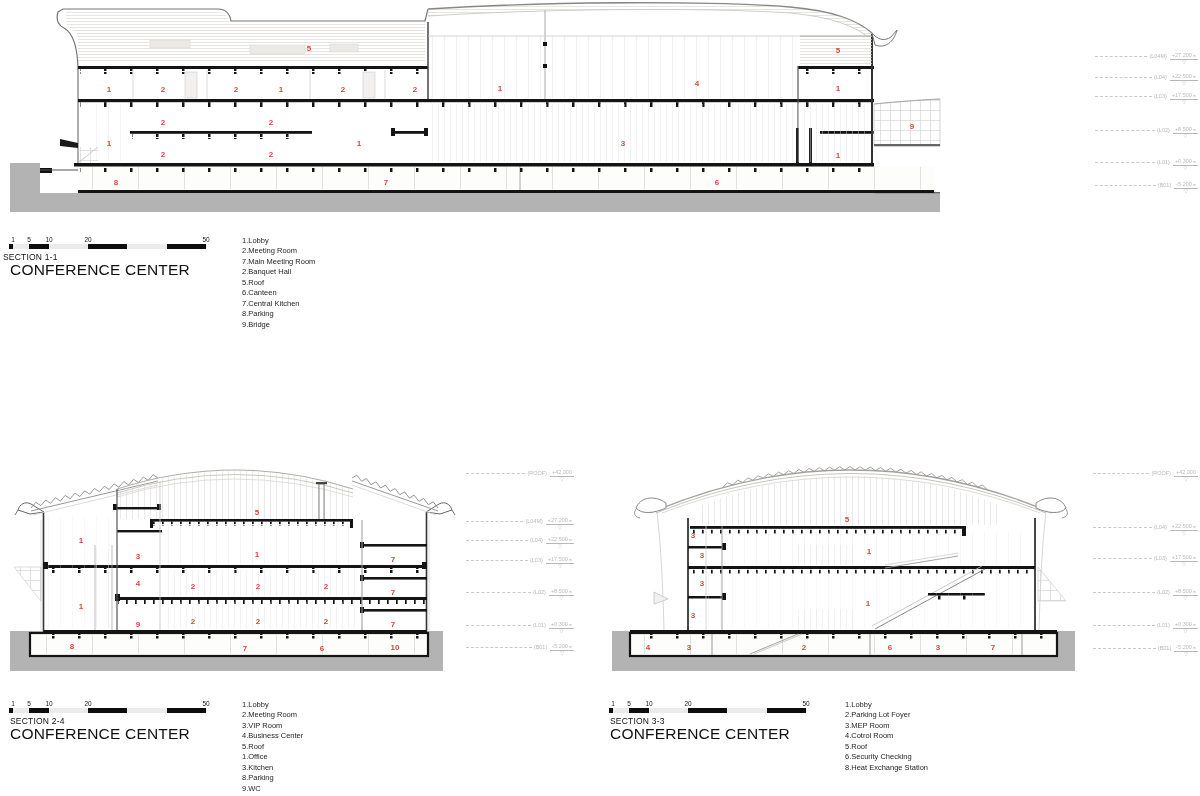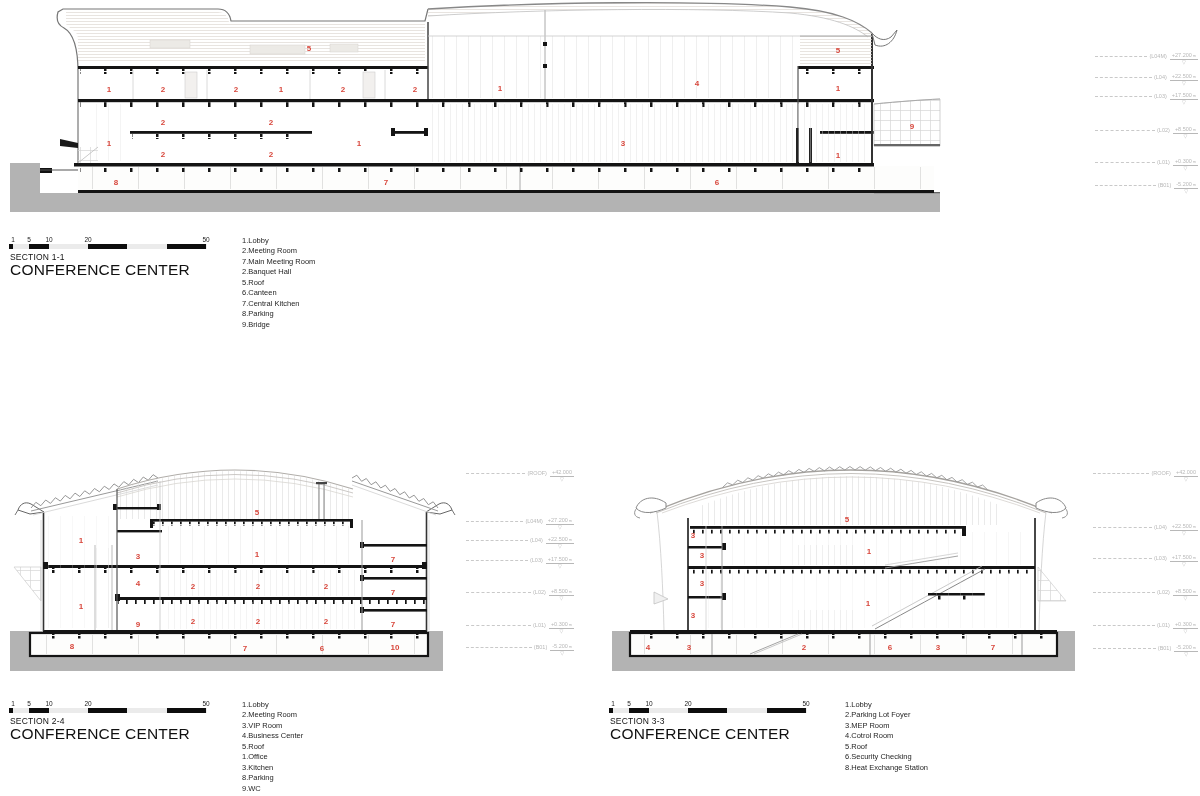--- a/index.html
+++ b/index.html
@@ -443,21 +443,21 @@
         <span class="sb-num" style="left: 40px;">10</span>
         <span class="sb-num" style="left: 79px;">20</span>
         <span class="sb-num" style="left: 197px;">50</span>
         <div class="sb-bar">
           <div class="sb-seg" style="left: 0px; width: 4px;"></div>
           <div class="sb-seg" style="left: 20px; width: 20px;"></div>
           <div class="sb-seg" style="left: 79px; width: 39px;"></div>
           <div class="sb-seg" style="left: 158px; width: 39px;"></div>
         </div>
       </div>
-  <div class="sec-label" style="left: 10px; top: 252px;">SECTION 1-1</div>
+  <div class="sec-label" style="left: 3px; top: 252px;">SECTION 1-1</div>
   <div class="sec-title" style="left: 10px; top: 261px;">CONFERENCE CENTER</div>
   <ul class="legend" style="left: 242px; top: 236px;">
         <li>1.Lobby</li>
         <li>2.Meeting Room</li>
         <li>7.Main Meeting Room</li>
         <li>2.Banquet Hall</li>
         <li>5.Roof</li>
         <li>6.Canteen</li>
         <li>7.Central Kitchen</li>
         <li>8.Parking</li>

